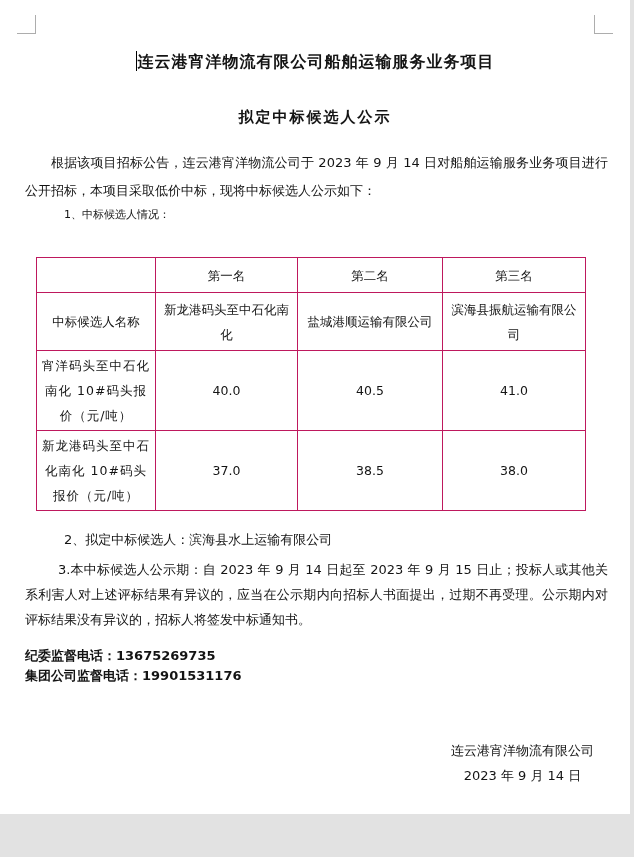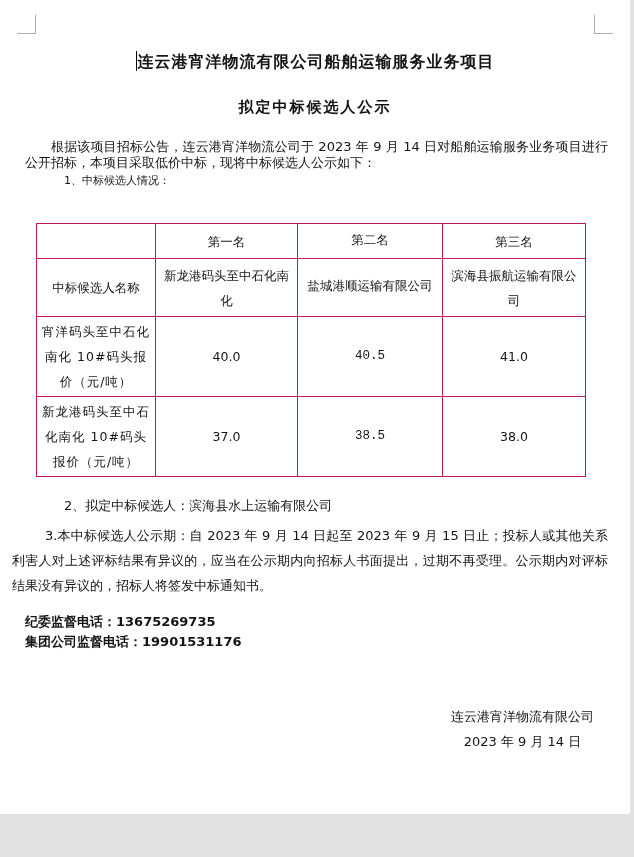--- a/index.html
+++ b/index.html
@@ -28,28 +28,28 @@
     font-size:16px; font-weight:bold;
     letter-spacing:1px; line-height:24px;
   }
   .text-cursor {
     display:inline-block;
     width:0; height:20px;
     border-left:1.5px solid #000;
     vertical-align:-4px; margin-right:1px;
   }
   .subtitle {
-    margin-top:23px;
+    margin-top:33px;
     text-align:center;
     font-size:15px; font-weight:bold;
     letter-spacing:2px; line-height:20px;
   }
   .intro {
     margin:22px 22px 0 25px;
-    font-size:13px; line-height:16px;
+    font-size:13px; line-height:28px;
     text-align:justify;
     text-indent:26px;
   }
   .item1 {
     margin:0 22px 0 25px;
     font-size:11px; line-height:20px;
     text-indent:39px;
   }
   table.bid {
     border-collapse:collapse;
@@ -61,39 +61,39 @@
     border:1px solid #be185d;
     font-size:12.5px;
     text-align:center;
     vertical-align:middle;
     padding:2px 4px;
     line-height:25px;
     overflow:hidden;
   }
   td.c0 { width:110px; }
   td.c1 { width:133px; }
-  td.c2 { width:136px;font-family:Liberation Mono, monospace; }
+  td.c2 { width:136px; }
   td.c3 { width:134px;margin-left:48px; }
   tr.r-head td { height:30px; }
   tr.r-name td { height:53px; }
   tr.r-p1 td   { height:61px; }
   tr.r-p2 td   { height:69px; }
   td.route-label {
     text-align:left;
     letter-spacing:1px;
     line-height:21px;
     padding:2px 4px 2px 6px;
   }
   .item2 {
     margin:16px 22px 5px 25px;
     font-size:13px; line-height:25px;
     text-indent:39px;
   }
   .item3 {
-    margin:0 22px 0 12px;
+    margin:0 22px 0 25px;
     font-size:13px; line-height:25px;
     text-align:justify;
     text-indent:33px;
   }
   .phone {
     margin:0 22px 0 25px;
     font-size:13px; font-weight:bold;
     line-height:20px;
   }
   .phone.first { margin-top:14px; }

